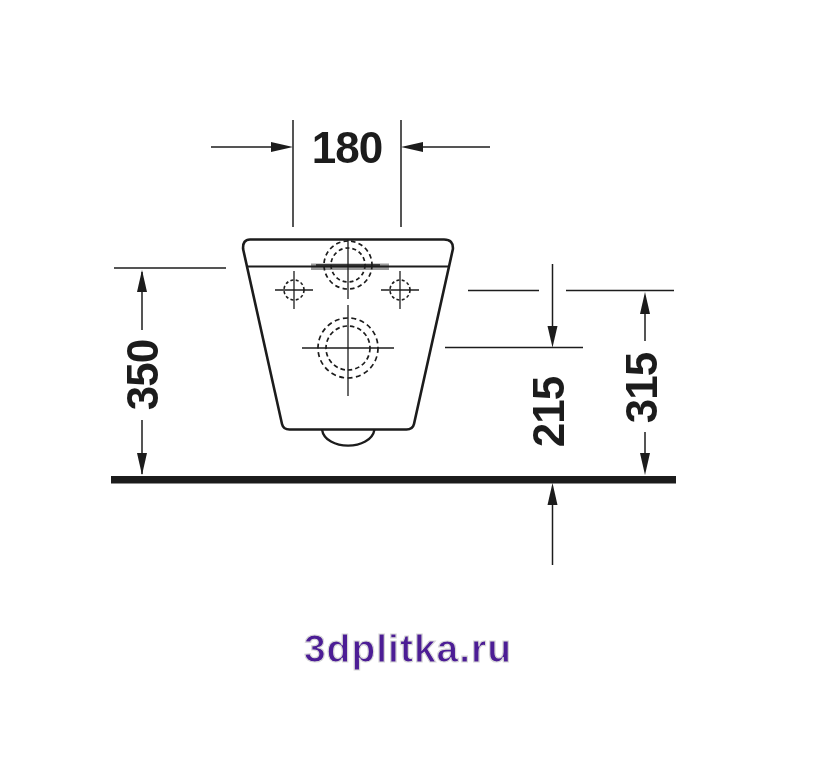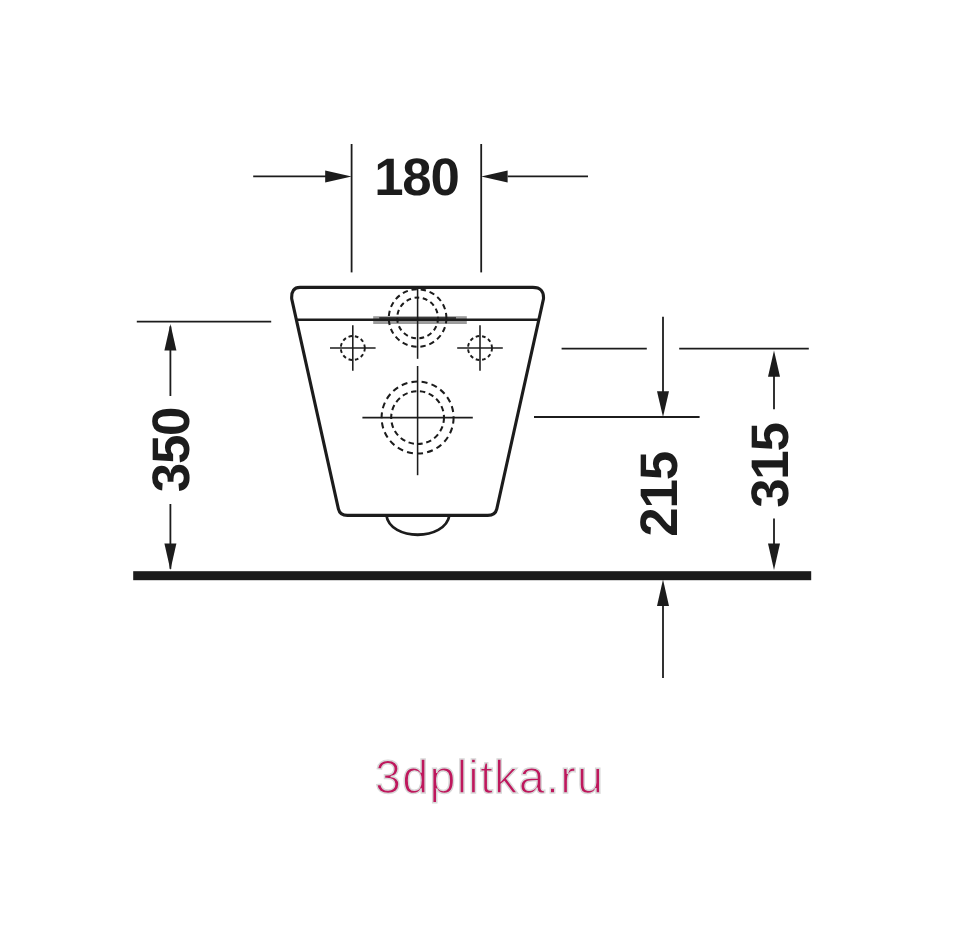--- a/index.html
+++ b/index.html
@@ -26,23 +26,23 @@
     font-weight: bold;
     fill: #1c1c1c;
     letter-spacing: -1px;
   }
   .watermark {
     position: absolute;
     left: 408px;
     top: 649px;
     transform: translate(-50%, -50%);
     font-size: 39px;
-    font-weight: 400;
+    font-weight: 700;
     letter-spacing: 1px;
-    color: #be185d;
+    color: #4c1d95;
     -webkit-text-stroke: 1.2px #d8d8d8;
     white-space: nowrap;
     user-select: none;
   }
 </style>
 </head>
 <body>
 
 <div id="canvas">
 

